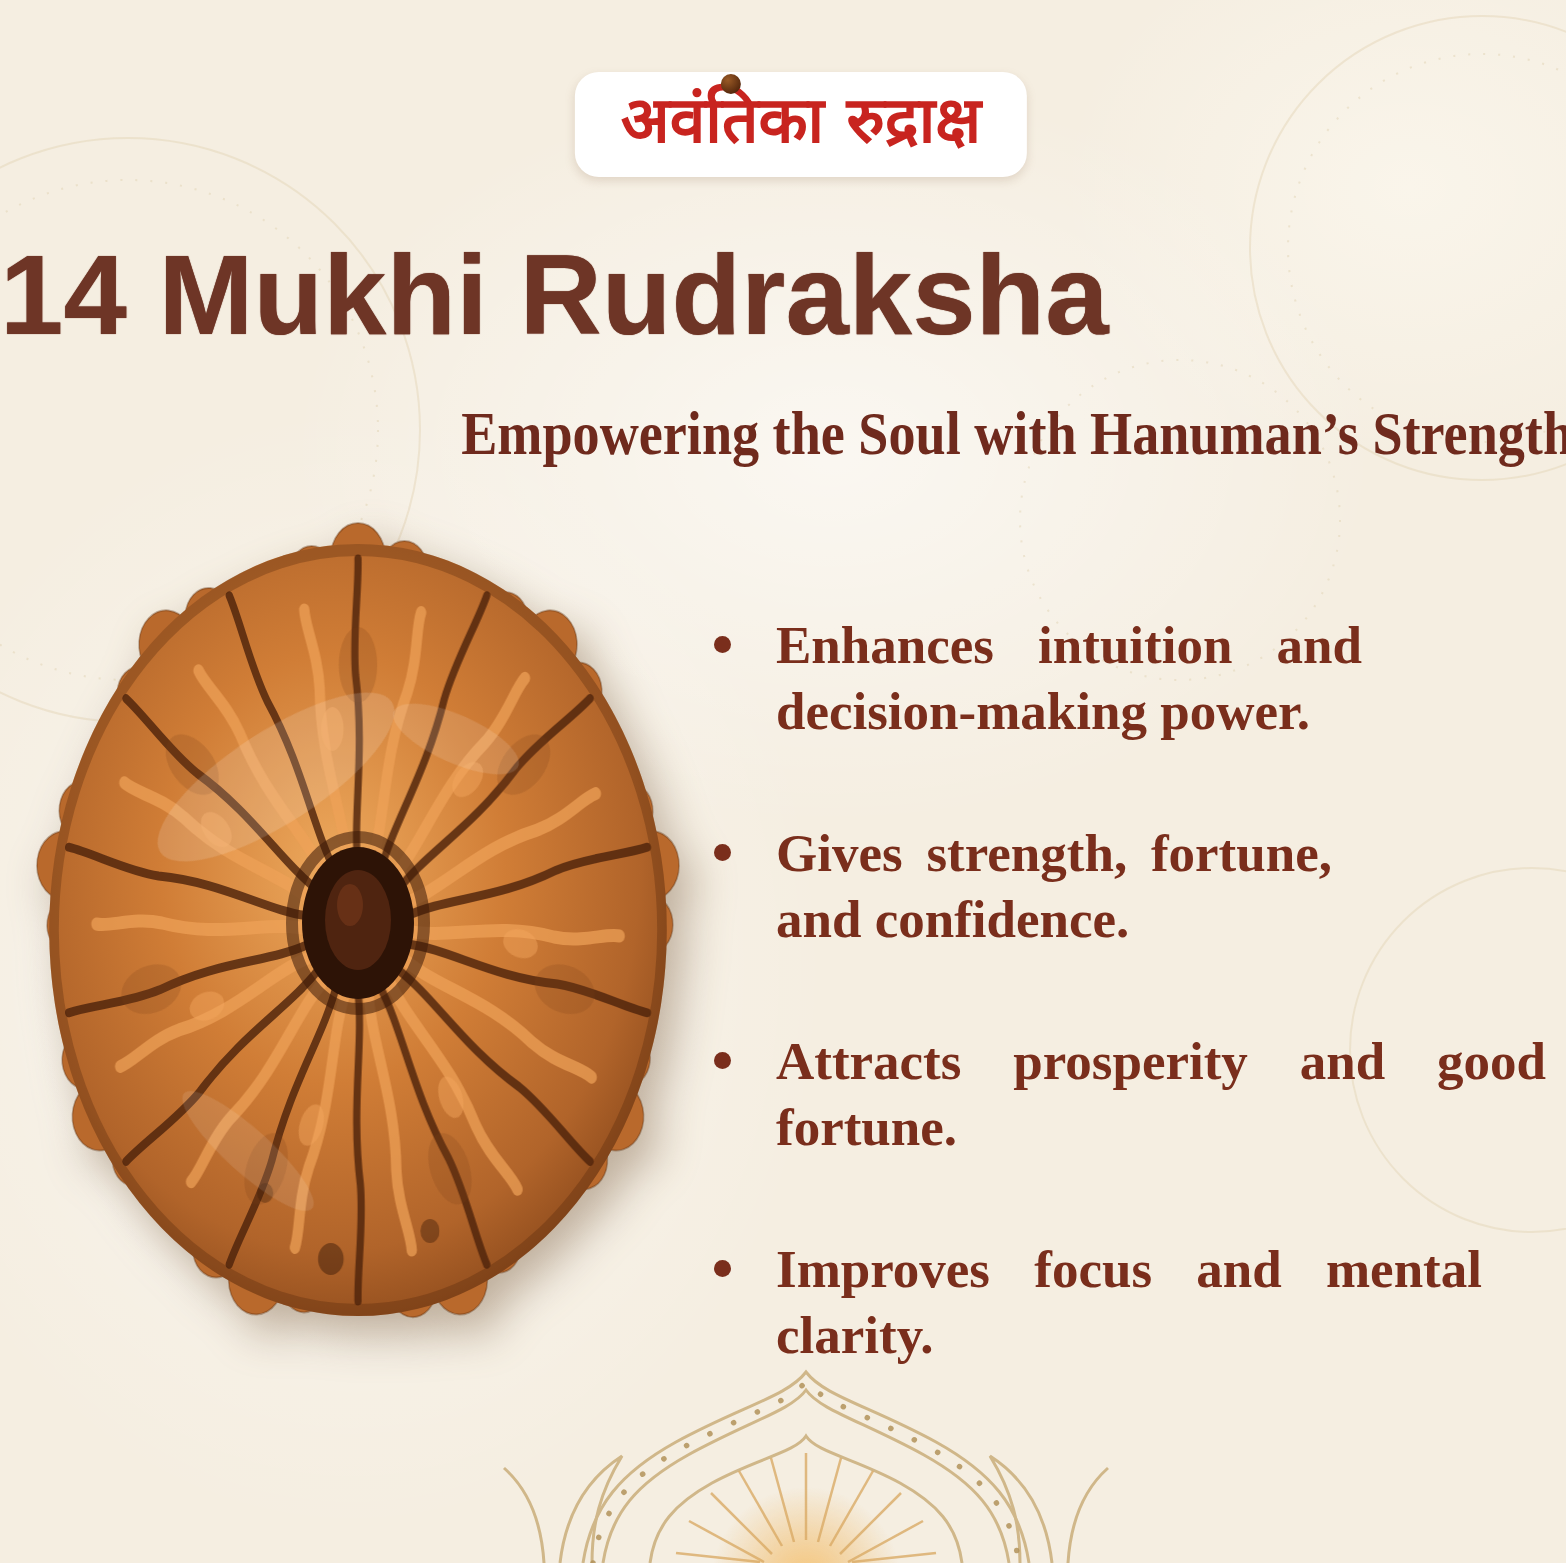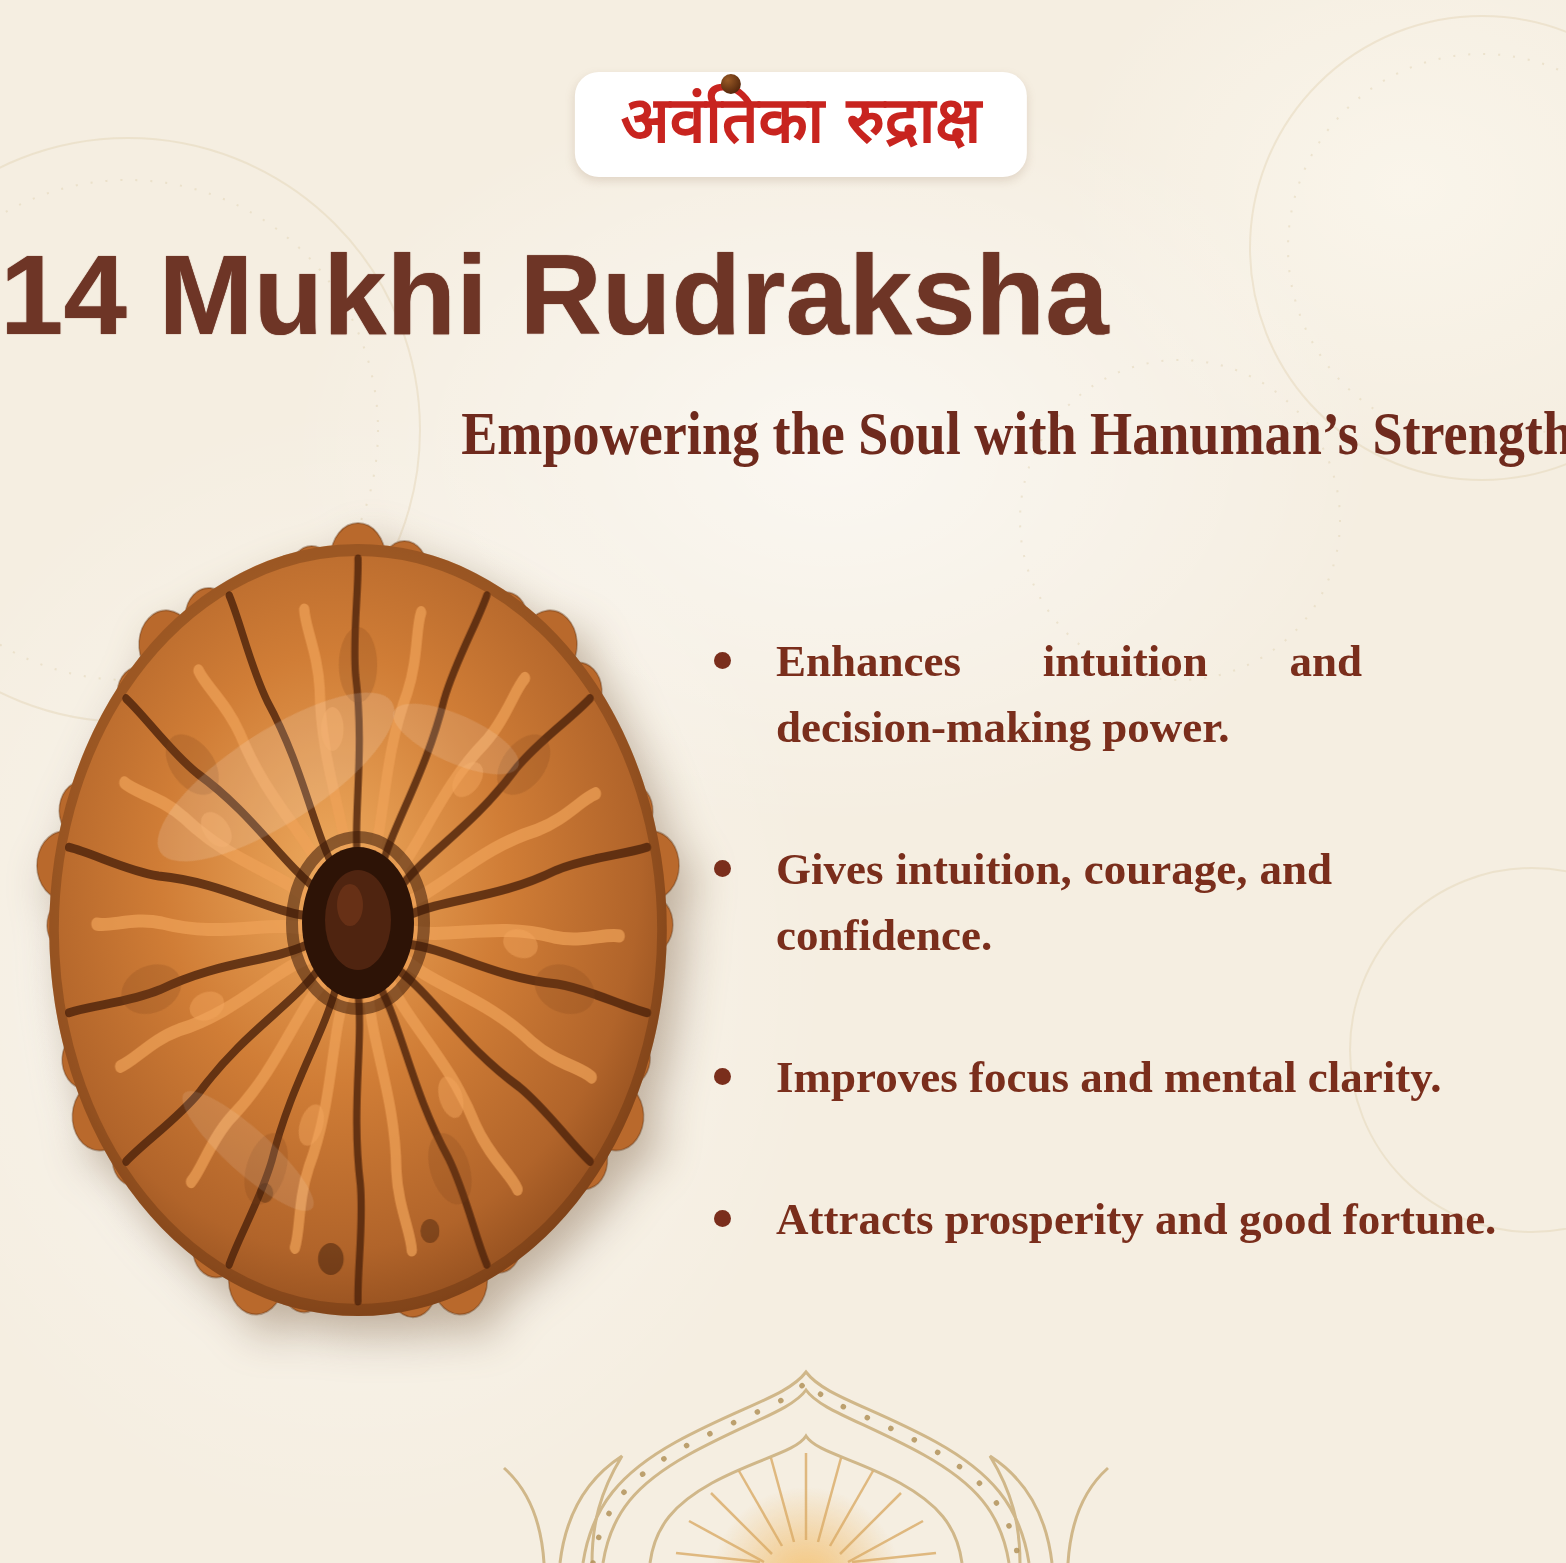--- a/index.html
+++ b/index.html
@@ -64,23 +64,23 @@
   .bead-wrap{position:absolute;left:28px;top:515px;width:660px;height:830px;}
   .bead-wrap svg{filter:drop-shadow(14px 20px 22px rgba(120,88,55,.45));}
   
   .benefits{
     position:absolute;left:712px;top:612px;width:860px;
     list-style:none;margin:0;padding:0;
   }
   .benefit{
     position:relative;
     padding-left:64px;
-    margin:16px 0 76px 0;
+    margin:0 0 76px 0;
     font-family:"Liberation Serif", serif;
-    font-weight:700;font-size:45px;line-height:66px;
+    font-weight:700;font-size:53px;line-height:66px;
     color:#7a2e1c;
     text-align:justify;
     text-align-last:left;
   }
   .benefit .dot{
     position:absolute;left:2px;top:24px;width:17px;height:17px;border-radius:50%;
     background:#7a2e1c;
   }
   .w1{width:586px;}
   .w2{width:556px;}
@@ -213,29 +213,29 @@
     </svg>
   </div>
 
   <ul class="benefits">
     <li class="benefit w1">
       <span class="dot"></span>
       <span>Enhances intuition and decision-making power.</span>
     </li>
     <li class="benefit w2">
       <span class="dot"></span>
-      <span>Gives intuition, courage, and confidence.</span>
+      <span>Gives strength, fortune, and confidence.</span>
+    </li>
+    <li class="benefit w4">
+      <span class="dot"></span>
+      <span>Attracts prosperity and good fortune.</span>
     </li>
     <li class="benefit w3">
       <span class="dot"></span>
       <span>Improves focus and mental clarity.</span>
-    </li>
-    <li class="benefit w4">
-      <span class="dot"></span>
-      <span>Attracts prosperity and good fortune.</span>
     </li>
   </ul>
 
   <svg class="bg-svg" viewBox="0 0 1566 1563" aria-hidden="true">
     <defs>
       <radialGradient id="glow" cx="50%" cy="50%" r="50%">
         <stop offset="0%" stop-color="#f6c475" stop-opacity=".95"></stop>
         <stop offset="60%" stop-color="#f0b863" stop-opacity=".35"></stop>
         <stop offset="100%" stop-color="#f0b863" stop-opacity="0"></stop>
       </radialGradient>

